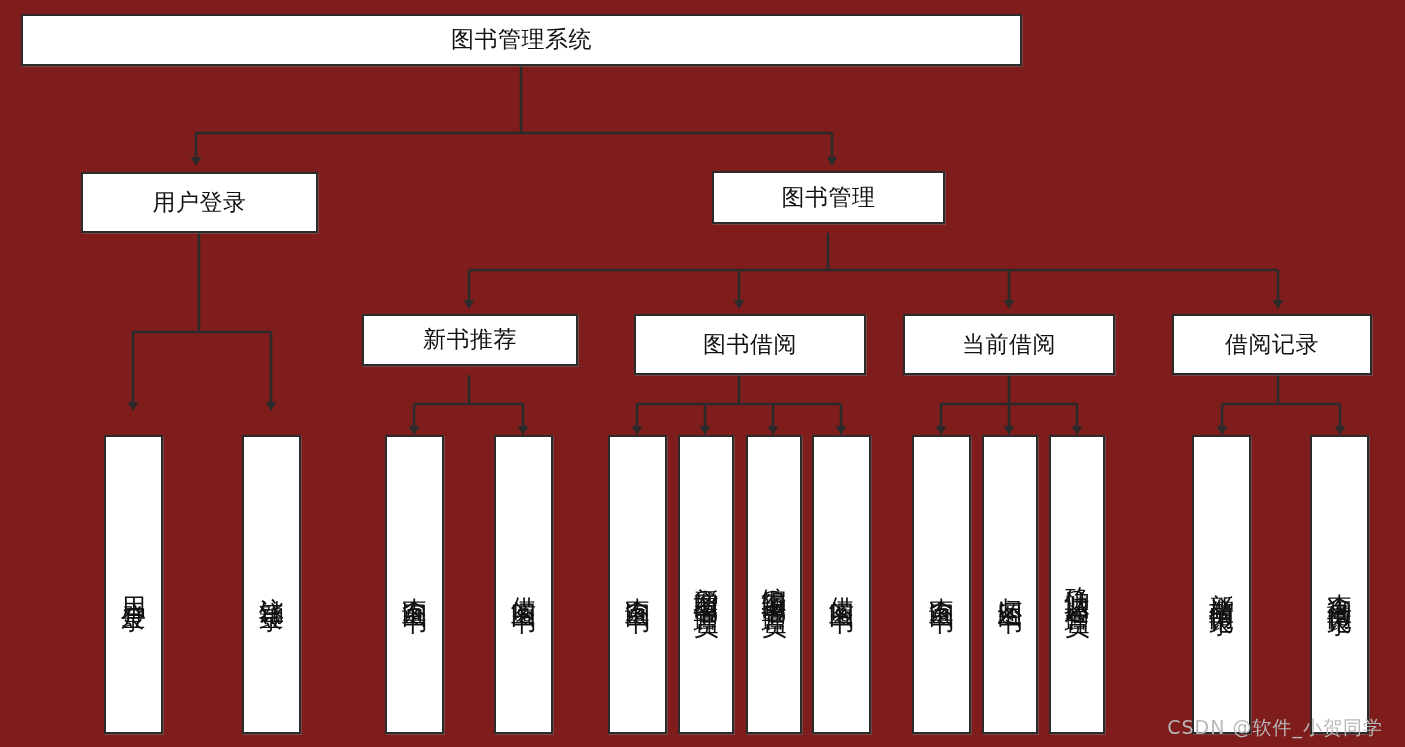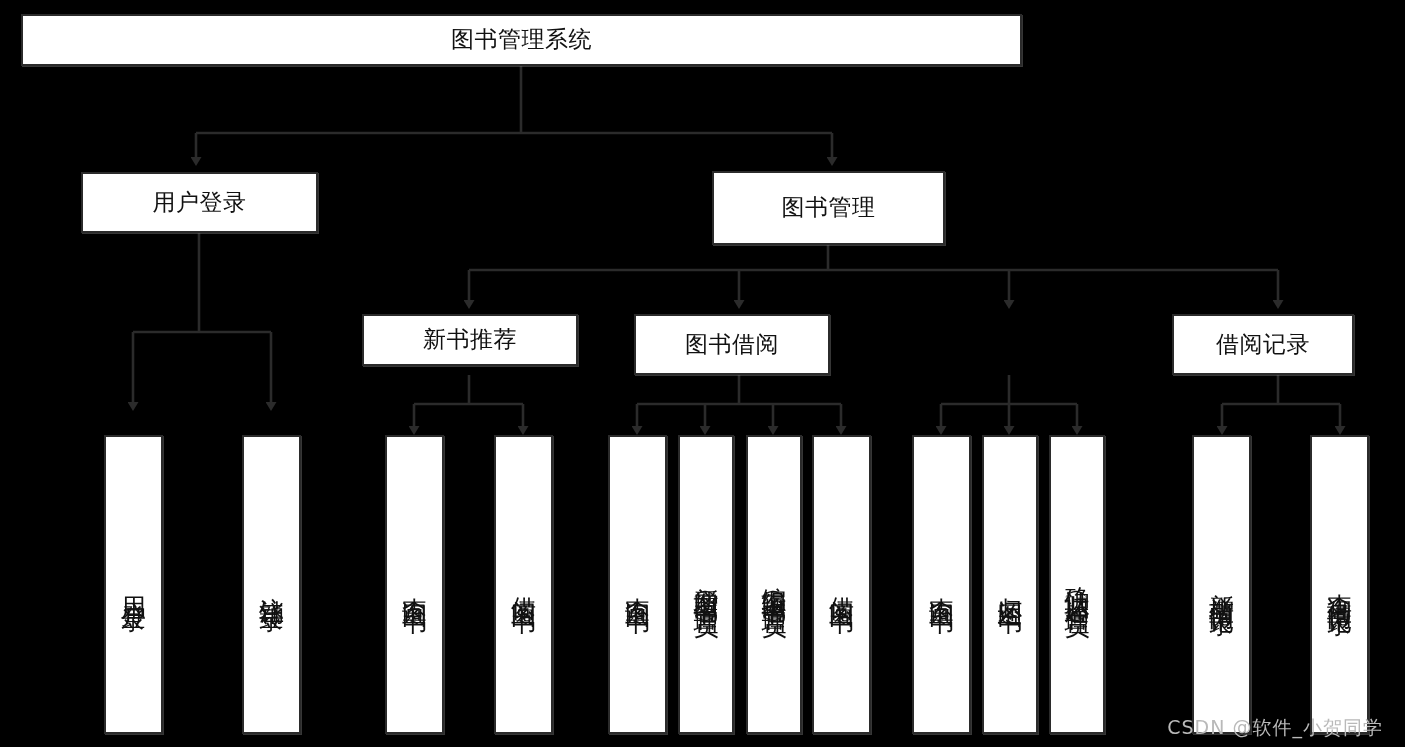--- a/index.html
+++ b/index.html
@@ -4,21 +4,21 @@
 <style>
   html, body {
     margin: 0;
     padding: 0;
     background: #ffffff;
   }
   #canvas {
     position: relative;
     width: 1405px;
     height: 747px;
-    background: #000000;
+    background: #7f1d1d;
     font-family: "DejaVu Sans", "Liberation Sans", sans-serif;
     overflow: hidden;
   }
   #wires {
     position: absolute;
     left: 0;
     top: 0;
     width: 1405px;
     height: 747px;
     pointer-events: none;
@@ -123,31 +123,34 @@
     </g>
   </svg>
 
   <div class="node h" style="left:21px; top:14px; width:1001px; height:52px;">
     <span class="lbl">图书管理系统</span>
   </div>
 
   <div class="node h" style="left:81px; top:172px; width:237px; height:61px;">
     <span class="lbl">用户登录</span>
   </div>
-  <div class="node h" style="left:712px; top:171px; width:233px; height:74px;">
+  <div class="node h" style="left:712px; top:171px; width:233px; height:53px;">
     <span class="lbl">图书管理</span>
   </div>
 
   <div class="node h" style="left:362px; top:314px; width:216px; height:52px;">
     <span class="lbl">新书推荐</span>
   </div>
-  <div class="node h" style="left:634px; top:314px; width:196px; height:61px;">
+  <div class="node h" style="left:634px; top:314px; width:232px; height:61px;">
     <span class="lbl">图书借阅</span>
   </div>
-  <div class="node h" style="left:1172px; top:314px; width:182px; height:61px;">
+  <div class="node h" style="left:903px; top:314px; width:212px; height:61px;">
+    <span class="lbl">当前借阅</span>
+  </div>
+  <div class="node h" style="left:1172px; top:314px; width:200px; height:61px;">
     <span class="lbl">借阅记录</span>
   </div>
 
   <div class="node v" style="left:104px; top:435px; width:59px; height:299px;">
     <span class="lbl">用户登录</span>
   </div>
   <div class="node v" style="left:242px; top:435px; width:59px; height:299px;">
     <span class="lbl">注销登录</span>
   </div>
 

